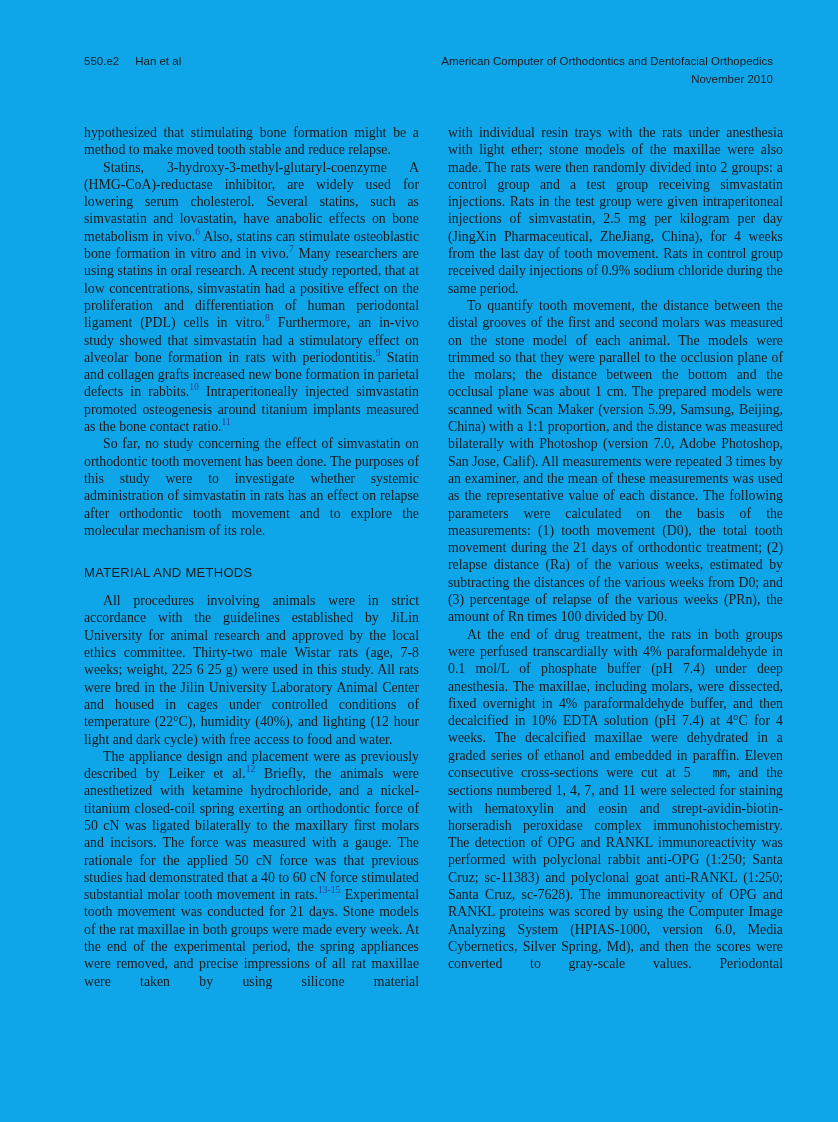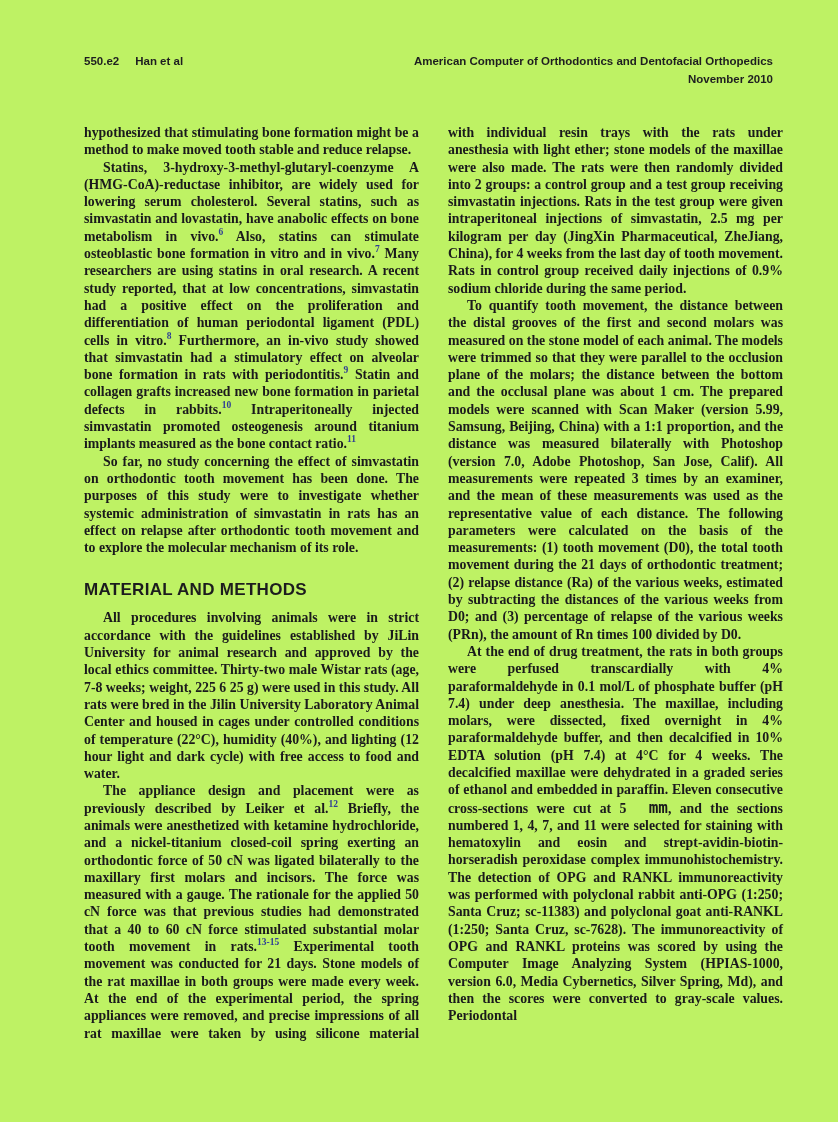--- a/index.html
+++ b/index.html
@@ -1,24 +1,23 @@
 <!DOCTYPE html>
 <html><head>
 <meta charset="utf-8">
 <style>
   html, body { margin: 0; padding: 0; background: #ffffff; }
   .page {
     position: relative;
     width: 838px;
     height: 1122px;
-    background: #bef264;
+    background: #0ea5e9;
     overflow: hidden;
     font-family: "Liberation Serif", "DejaVu Serif", serif;
     color: #1a1a1c;
-    font-weight: bold;
   }
   .page-header {
     position: absolute;
     top: 52px;
     left: 84px;
     right: 65px;
     display: flex;
     justify-content: space-between;
     align-items: flex-start;
     font-family: "Liberation Sans", sans-serif;
@@ -40,36 +39,36 @@
     margin: 0;
     font-size: 13.8px;
     line-height: 17.3px;
     text-align: justify;
     hyphens: none;
   }
   p.para.indent { text-indent: 19px; }
   p.para.cont { text-align-last: justify; }
   .section-heading {
     font-family: "Liberation Sans", sans-serif;
-    font-size: 17px;
+    font-size: 13px;
     letter-spacing: 0.3px;
     color: #1c1c1e;
     margin: 26px 0 11px 0;
     line-height: 16px;
   }
   sup.cite {
     font-size: 9.5px;
     line-height: 0;
     vertical-align: super;
     color: #2e3d96;
     text-decoration: none;
   }
   .mono {
     font-family: "DejaVu Sans Mono", monospace;
-    font-size: 16px;
+    font-size: 12px;
     padding-left: 14px;
   }
 </style>
 </head>
 <body>
 
 <div class="page">
 
   <div class="page-header">
     <div class="header-left">

